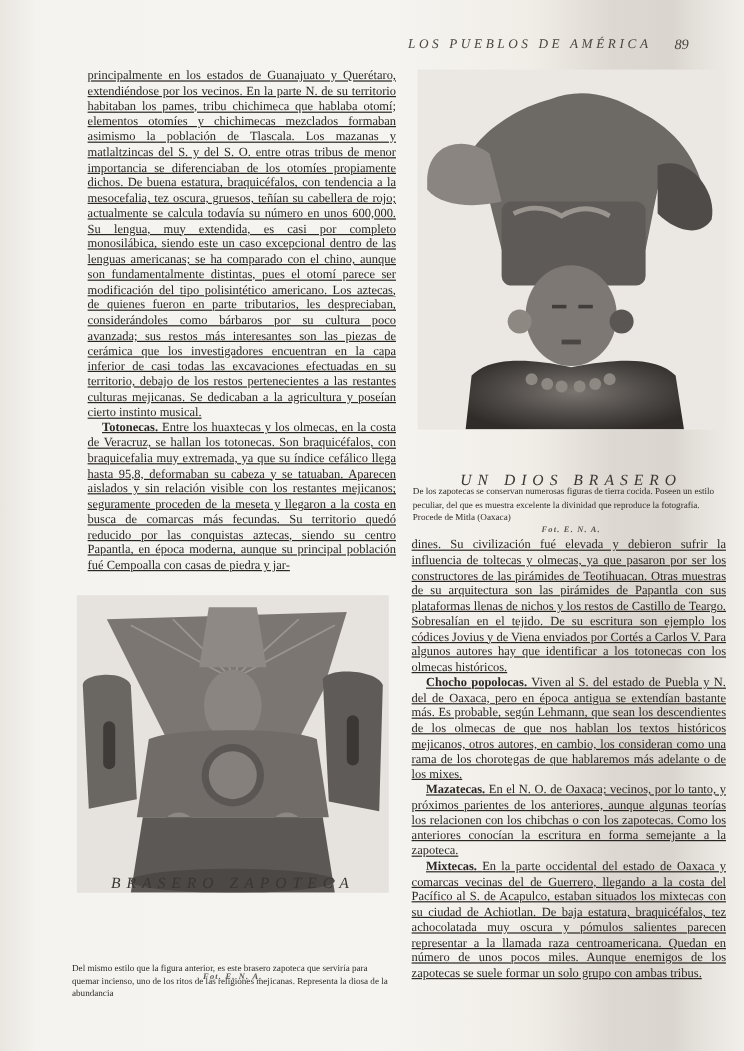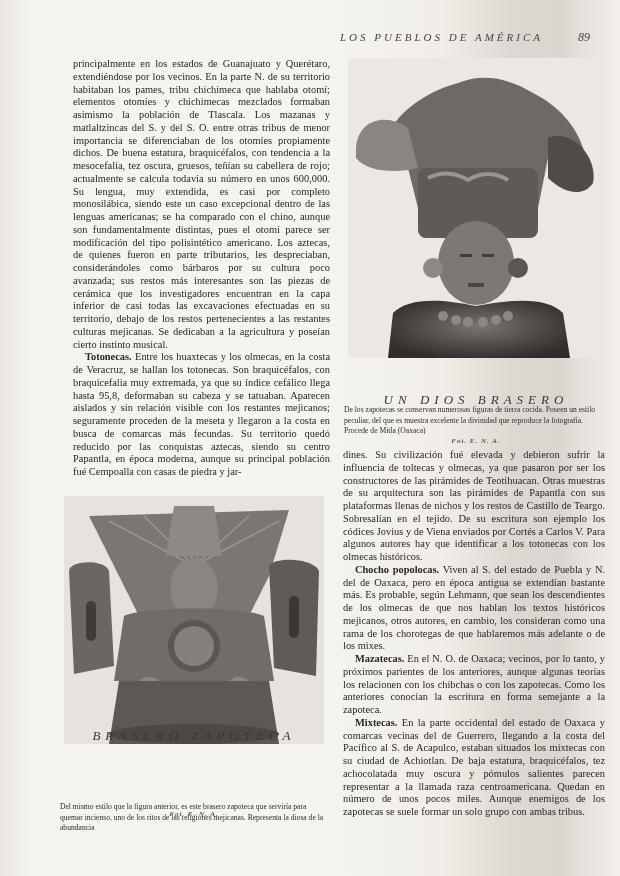--- a/index.html
+++ b/index.html
@@ -16,24 +16,24 @@
   .page-fold {
     position: absolute; left: 440px; top: 0; width: 140px; height: 876px;
     background: linear-gradient(90deg, rgba(0,0,0,0) 0%, rgba(120,110,100,0.08) 50%, rgba(0,0,0,0) 100%);
     pointer-events: none;
   }
   .header {
     position: absolute; top: 31px; left: 340px; width: 250px;
     font-style: italic; font-size: 11px; letter-spacing: 3px; color: #4a4540;
   }
   .header .title { position: absolute; left: 0; top: 0; }
-  .header .pgnum { position: absolute; right: 0; top: -1px; letter-spacing: 0; font-size: 12px; }
+  .header .pgnum { position: absolute; right: 16px; top: -1px; letter-spacing: 0; font-size: 12px; }
 
   .col { position: absolute; font-size: 10.4px; line-height: 12.75px; text-align: justify; }
-  .col p { margin: 0; text-indent: 12px; }
+  .col p { margin: 0; text-indent: 12px; text-decoration: underline; }
   .col p.noindent { text-indent: 0; }
   .col .lead { font-weight: bold; }
 
   .left-col-top { left: 73px; top: 58px; width: 257px; }
   .right-col-bottom { left: 343px; top: 441px; width: 262px; }
 
   .figure { position: absolute; }
   .photo {
     position: absolute;
     background: radial-gradient(ellipse at 50% 45%, #6e6a66 0%, #55514d 45%, #3f3c39 70%, rgba(0,0,0,0) 71%), #e8e5e0;

